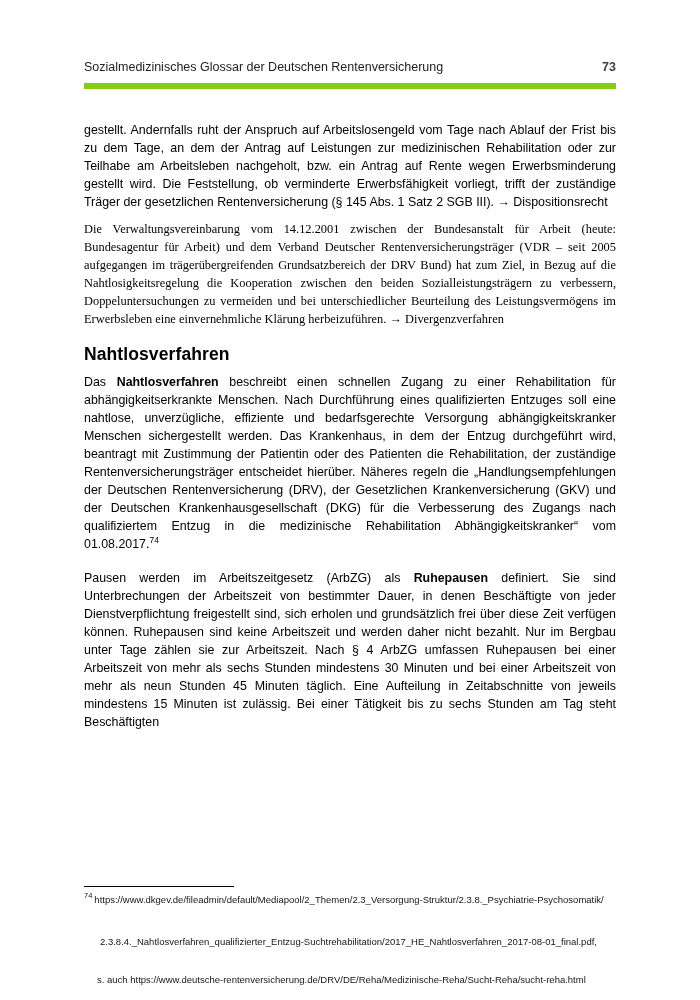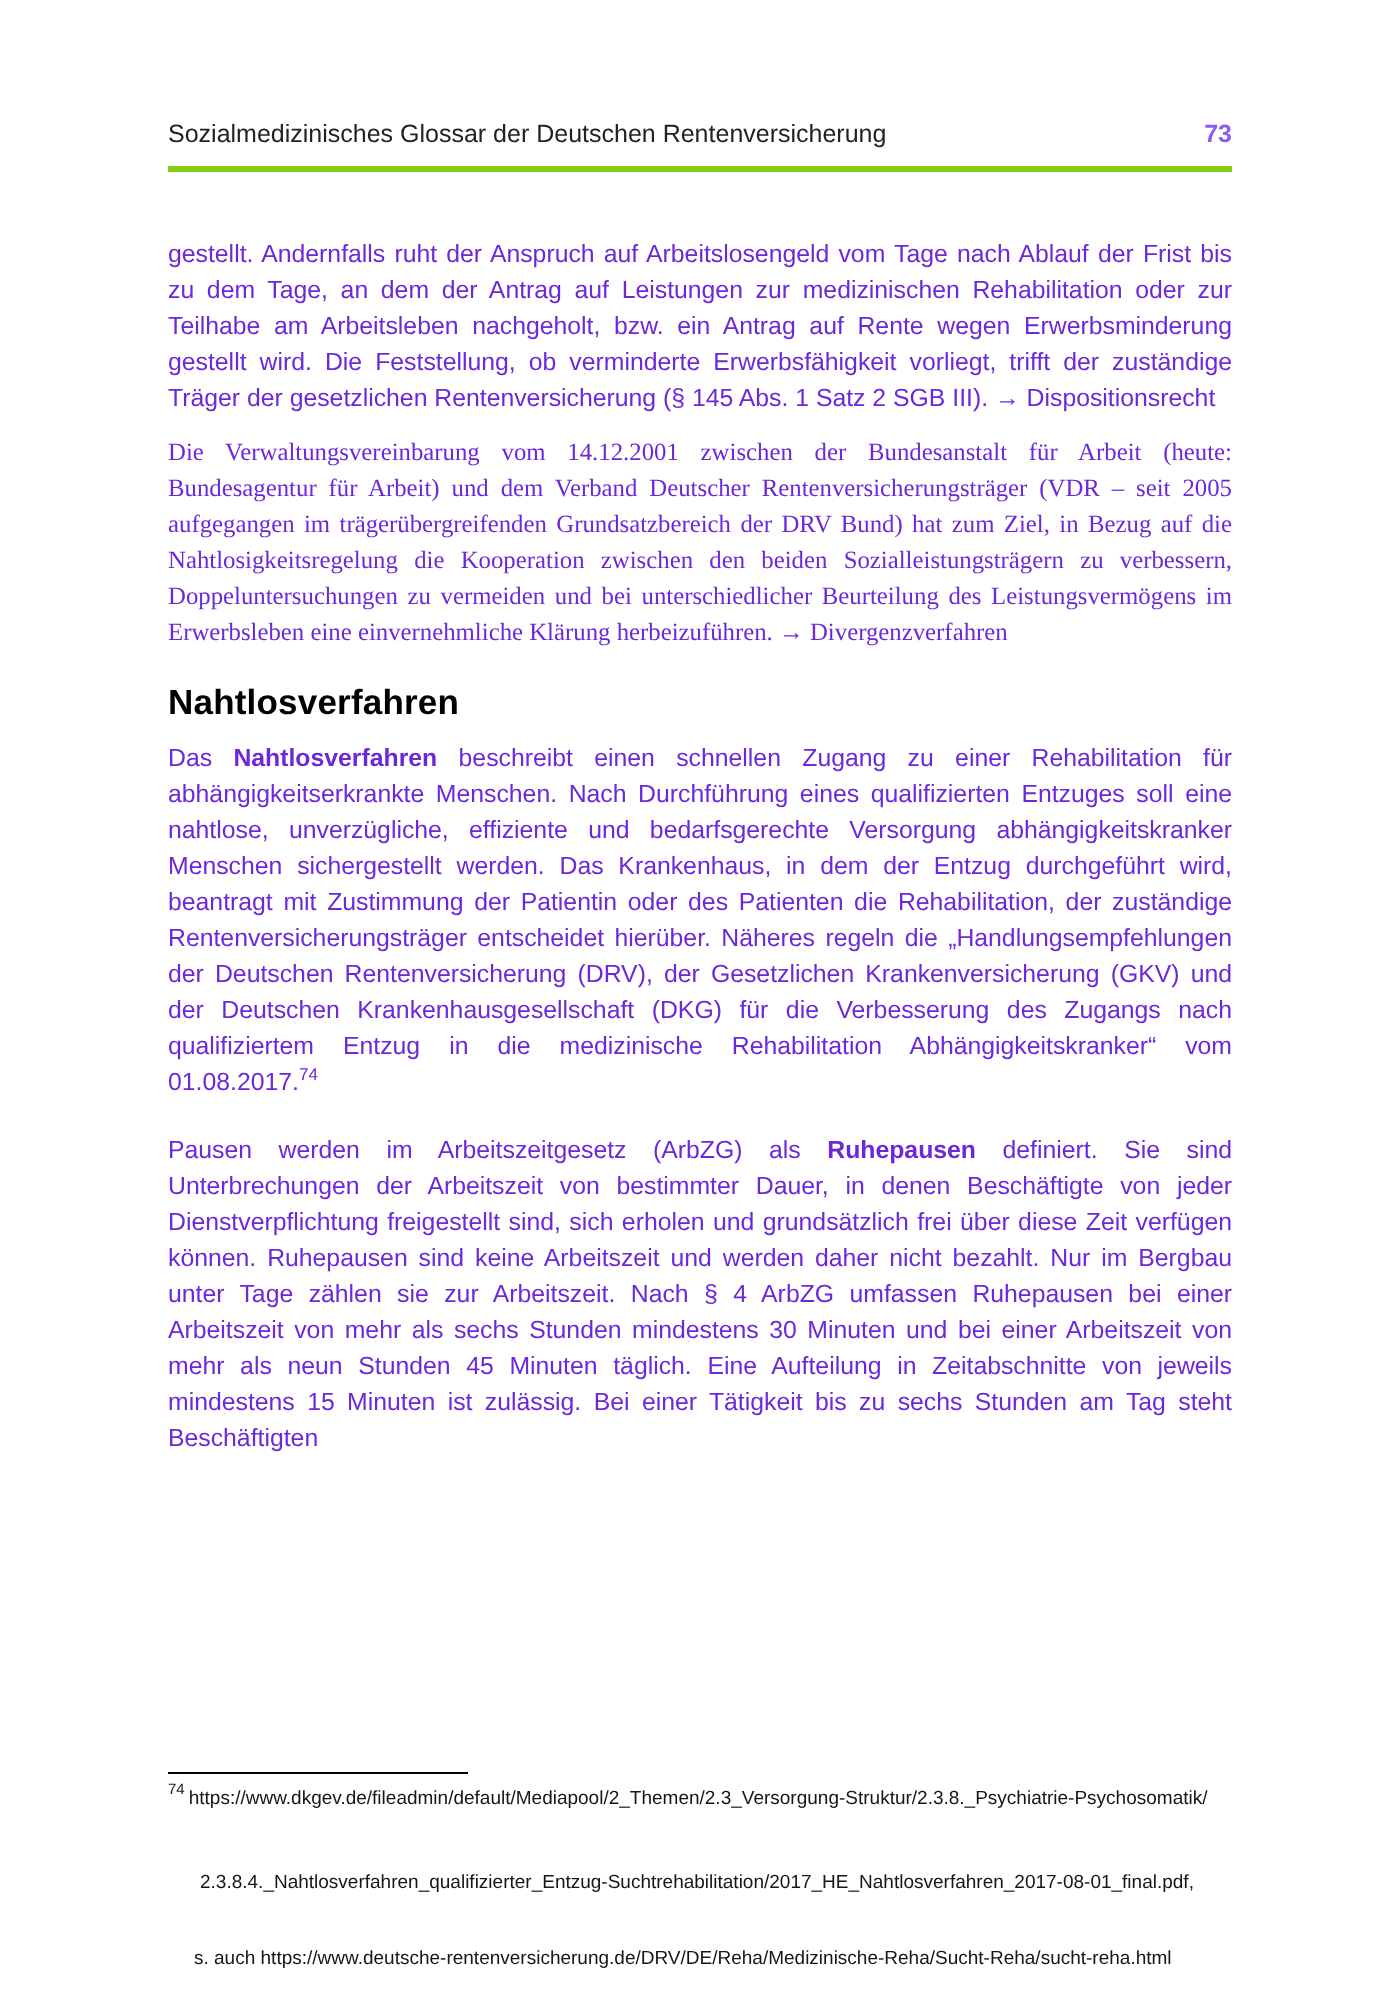--- a/index.html
+++ b/index.html
@@ -17,35 +17,35 @@
     padding: 60px 84px 14px 84px;
     display: flex;
     flex-direction: column;
     overflow: hidden;
   }
   
   .page-header {
     display: flex;
     justify-content: space-between;
     align-items: baseline;
-    border-bottom: 3px solid #84cc16;
+    border-bottom: 6px solid #84cc16;
     padding-bottom: 9px;
     font-size: 12.5px;
     color: #222222;
   }
-  .header-page-number { font-weight: bold; color: #8b5cf6; }
+  .header-page-number { font-weight: bold; color: #404040; }
 
   
   .body-text {
     font-size: 12.4px;
     line-height: 18px;
     text-align: justify;
     hyphens: auto;
     -webkit-hyphens: auto;
-    color: #6d28d9;
+    color: #000000;
   }
   .para-first { margin-top: 32px; }
   .para-follow { margin-top: 9px; font-family: Liberation Serif, serif; }
   .section { margin-top: 16px; }
   .section-heading {
     font-size: 17.5px;
     font-weight: bold;
     color: #000000;
     margin-bottom: 8px;
     letter-spacing: 0.1px;

